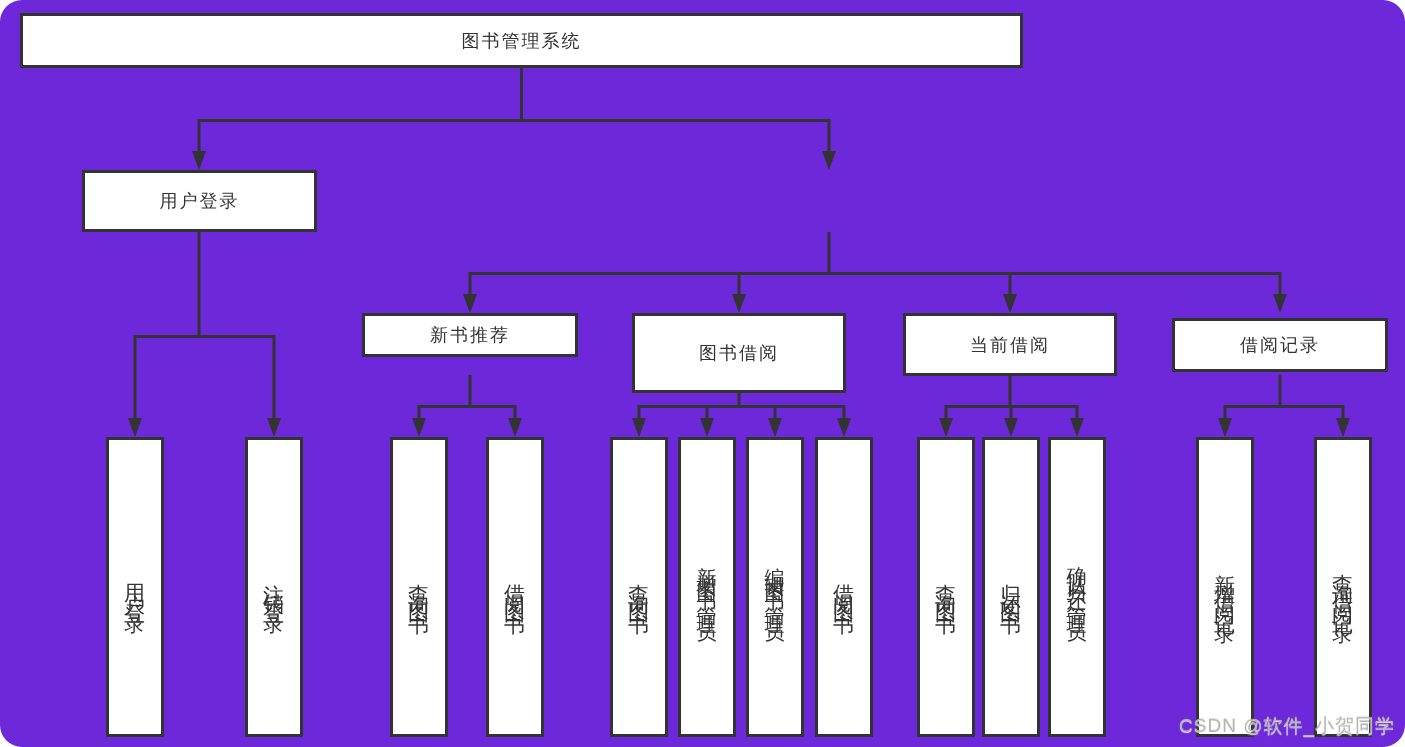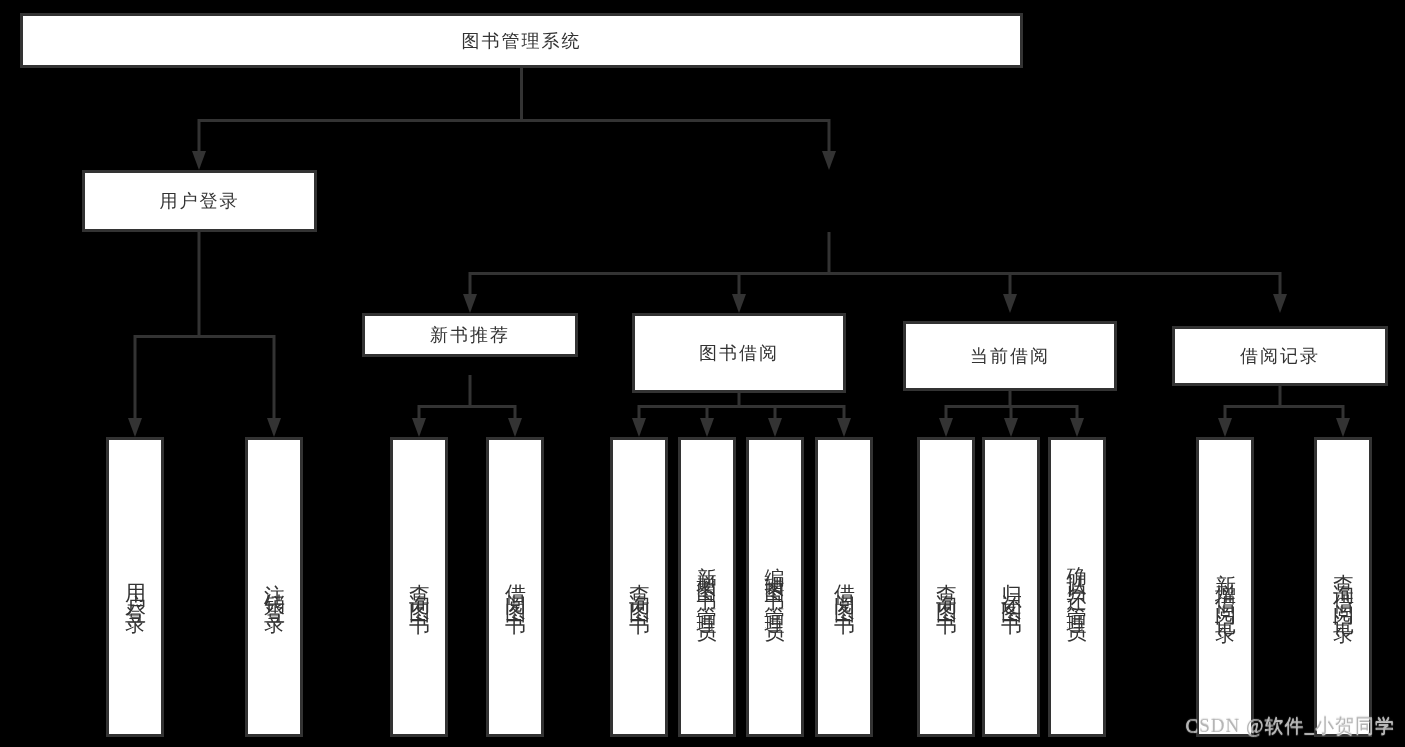--- a/index.html
+++ b/index.html
@@ -1,18 +1,18 @@
 <!DOCTYPE html>
 <html><head>
 <meta charset="utf-8">
 <style>
   html,body{margin:0;padding:0;background:#fff;}
   .stage{
-    position:relative;width:1405px;height:747px;background:#000000;
-    font-family:Liberation Serif, serif;overflow:hidden;
+    position:relative;width:1405px;height:747px;background:#6d28d9;
+    font-family:Liberation Sans, sans-serif;overflow:hidden;border-radius:22px;
   }
   .connectors{position:absolute;left:0;top:0;z-index:1;}
   .node{
     position:absolute;box-sizing:border-box;border:3px solid #333333;
     background:#ffffff;display:flex;align-items:center;justify-content:center;
     color:#333333;z-index:2;
   }
   .h{font-size:18px;letter-spacing:2px;white-space:nowrap;}
   .v .vtext{
     writing-mode:vertical-rl;font-size:21px;letter-spacing:10px;line-height:1;
@@ -69,22 +69,22 @@
       <polygon points="1336,418 1350,418 1343,437"></polygon>
     </g>
   </svg>
 
   <div class="node h" style="left:20px;top:13px;width:1003px;height:55px;">图书管理系统</div>
 
   <div class="node h" style="left:82px;top:170px;width:235px;height:62px;">用户登录</div>
 
   <div class="node h" style="left:362px;top:313px;width:216px;height:44px;">新书推荐</div>
   <div class="node h" style="left:632px;top:313px;width:214px;height:80px;">图书借阅</div>
-  <div class="node h" style="left:903px;top:313px;width:214px;height:70px;margin-top:8px;">当前借阅</div>
-  <div class="node h" style="left:1172px;top:326px;width:216px;height:60px;">借阅记录</div>
+  <div class="node h" style="left:903px;top:313px;width:214px;height:63px;">当前借阅</div>
+  <div class="node h" style="left:1172px;top:318px;width:216px;height:54px;">借阅记录</div>
 
   <div class="node v" style="left:106px;top:437px;width:58px;height:300px;">
     <span class="vtext">用户登录</span>
   </div>
   <div class="node v" style="left:245px;top:437px;width:58px;height:300px;">
     <span class="vtext">注销登录</span>
   </div>
 
   <div class="node v" style="left:390px;top:437px;width:58px;height:300px;">
     <span class="vtext">查询图书</span>

